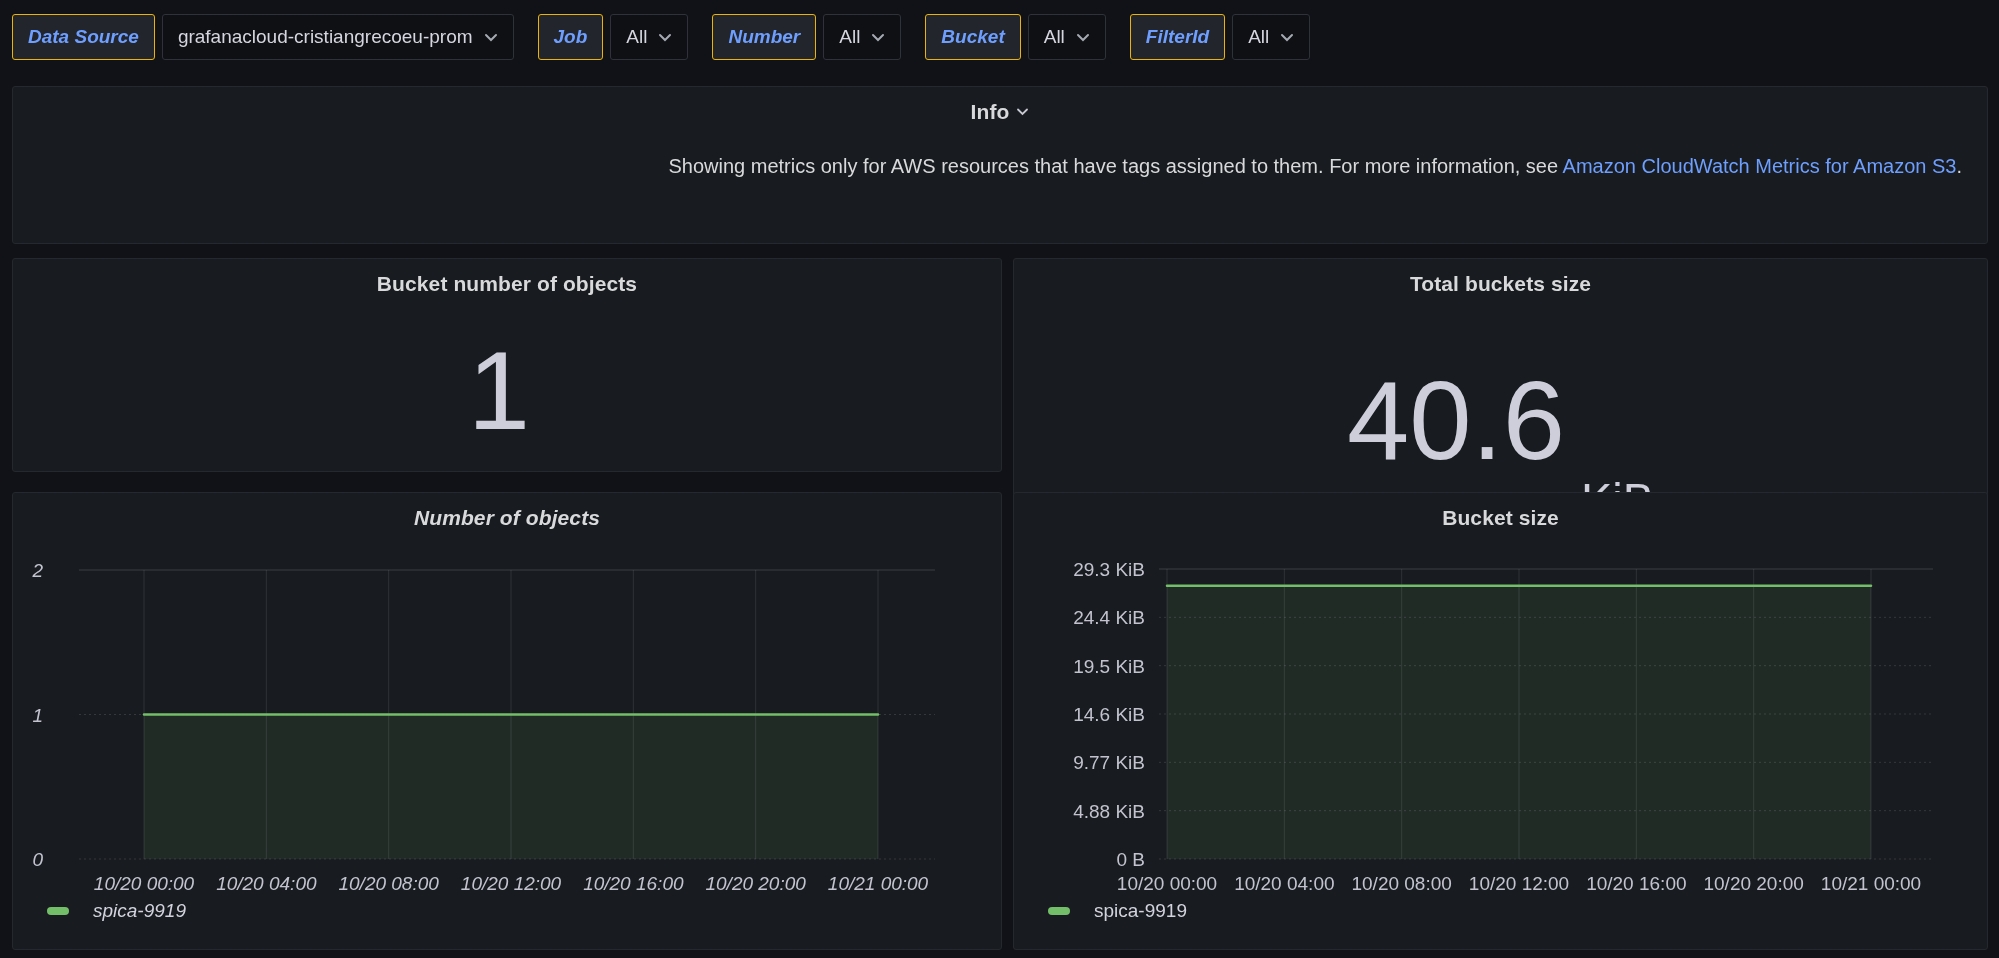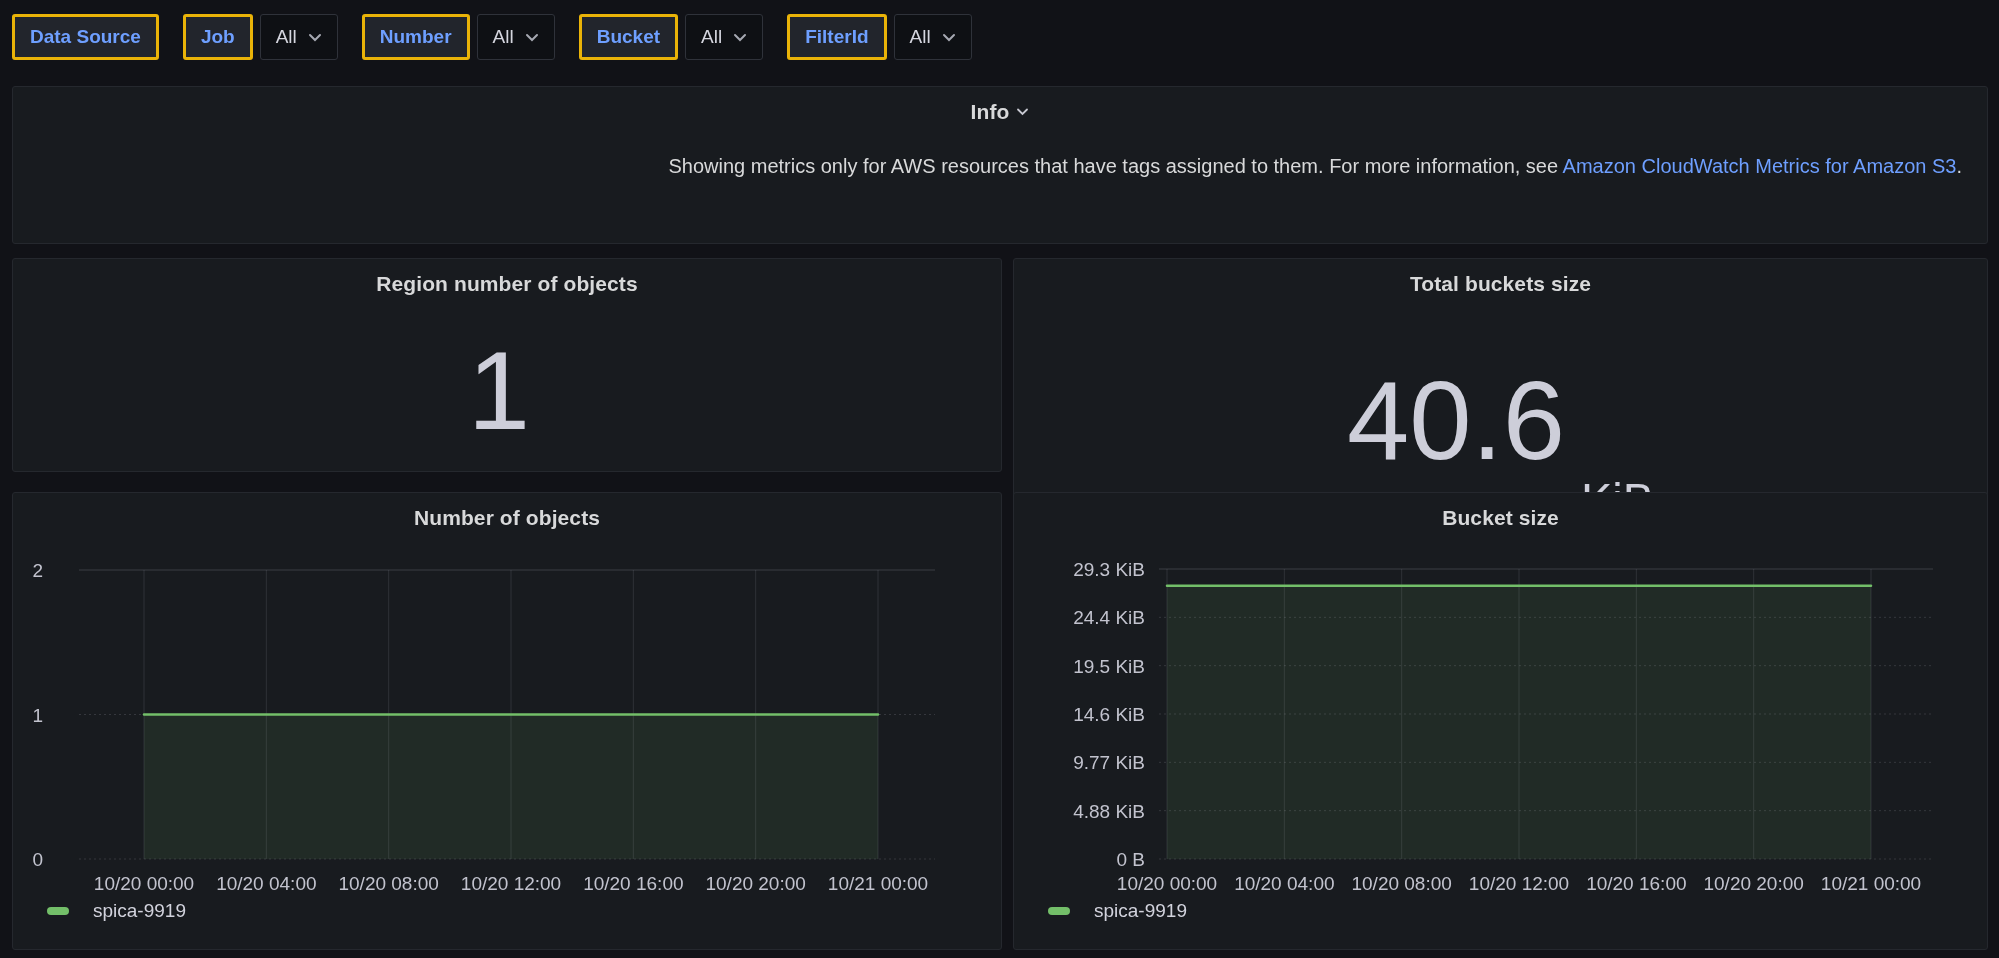--- a/index.html
+++ b/index.html
@@ -11,22 +11,22 @@
     color:#D8D9DA;
   }
   
   .toolbar { position:absolute; left:12px; top:14px; display:flex; gap:24px; }
   .var-group { display:flex; gap:7px; }
   .var-label, .var-select {
     height:46px; display:flex; align-items:center; border-radius:3px;
     padding:0 15px; font-size:19px; white-space:nowrap;
   }
   .var-label {
-    background:#22252c; border:3px solid #eab308;
-    color:#6E9FFF; font-weight:700;
+    background:#22252c; border:1px solid #eab308;
+    color:#6E9FFF; font-weight:700;font-style:italic;
   }
   .var-select {
     background:#0e1014; border:1px solid #2f323a;
     color:#D5D6DF; gap:11px; cursor:pointer;
   }
   .chev { display:inline-block; }
   .chev svg { display:block; }
   
   .panel {
     position:absolute; background:#181b1f; border:1px solid #25282e;
@@ -48,38 +48,46 @@
   #stat-left  { left:12px;   top:258px; width:990px; height:214px; }
   #stat-right { left:1013px; top:258px; width:975px; height:274px; }
   .stat-value-wrap {
     position:absolute; left:0; right:0; top:52px; bottom:0;
     display:flex; align-items:center; justify-content:center; gap:16px;
   }
   .stat-number { font-size:112px; font-weight:500; color:#CDCED9; line-height:1; }
   .stat-unit   { font-size:47px;  font-weight:500; color:#CDCED9; line-height:1;
                  align-self:flex-end; padding-bottom:8px; }
   
-  #chart-left  { left:12px;   top:492px; width:990px; height:458px; }
+  #chart-left  { left:12px;   top:492px; width:990px; height:458px;font-style:italic; }
   #chart-right { left:1013px; top:492px; width:975px; height:458px; }
   .chart-svg { position:absolute; left:0; top:0; }
   .legend {
     position:absolute; left:34px; top:407px;
     display:flex; align-items:center; gap:24px; cursor:pointer;
   }
   .legend-swatch { width:22px; height:8px; border-radius:4px; }
   .legend-label { font-size:19px; color:#D2D3DD; }
 </style>
 </head>
 <body>
 
 <div id="app">
 
   <div class="toolbar">
     <div class="var-group">
       <div class="var-label">Data Source</div>
+      <div class="var-select">
+        <span>grafanacloud-cristiangrecoeu-prom</span>
+        <span class="chev">
+          <svg width="14" height="9" viewBox="0 0 14 9">
+              <path d="M2 2l5 5 5-5" fill="none" stroke="#A6A8B2" stroke-width="2" stroke-linecap="round"></path>
+            </svg>
+        </span>
+      </div>
     </div>
     <div class="var-group">
       <div class="var-label">Job</div>
       <div class="var-select">
         <span>All</span>
         <span class="chev">
           <svg width="14" height="9" viewBox="0 0 14 9">
               <path d="M2 2l5 5 5-5" fill="none" stroke="#A6A8B2" stroke-width="2" stroke-linecap="round"></path>
             </svg>
         </span>
@@ -128,21 +136,21 @@
             <path d="M2 1.5l4.5 4.5L11 1.5" fill="none" stroke="#C7C8D1" stroke-width="1.8" stroke-linecap="round"></path>
           </svg>
       </span>
     </div>
     <div class="info-body">
       <span>Showing metrics only for AWS resources that have tags assigned to them. For more information, see </span><a>Amazon CloudWatch Metrics for Amazon S3</a><span>.</span>
     </div>
   </div>
 
   <div class="panel" id="stat-left">
-    <div class="panel-title">Region number of objects</div>
+    <div class="panel-title">Bucket number of objects</div>
     <div class="stat-value-wrap">
       <span class="stat-number">1</span>
       <span class="stat-unit"></span>
     </div>
   </div>
 
   <div class="panel" id="stat-right">
     <div class="panel-title">Total buckets size</div>
     <div class="stat-value-wrap">
       <span class="stat-number">40.6</span>

